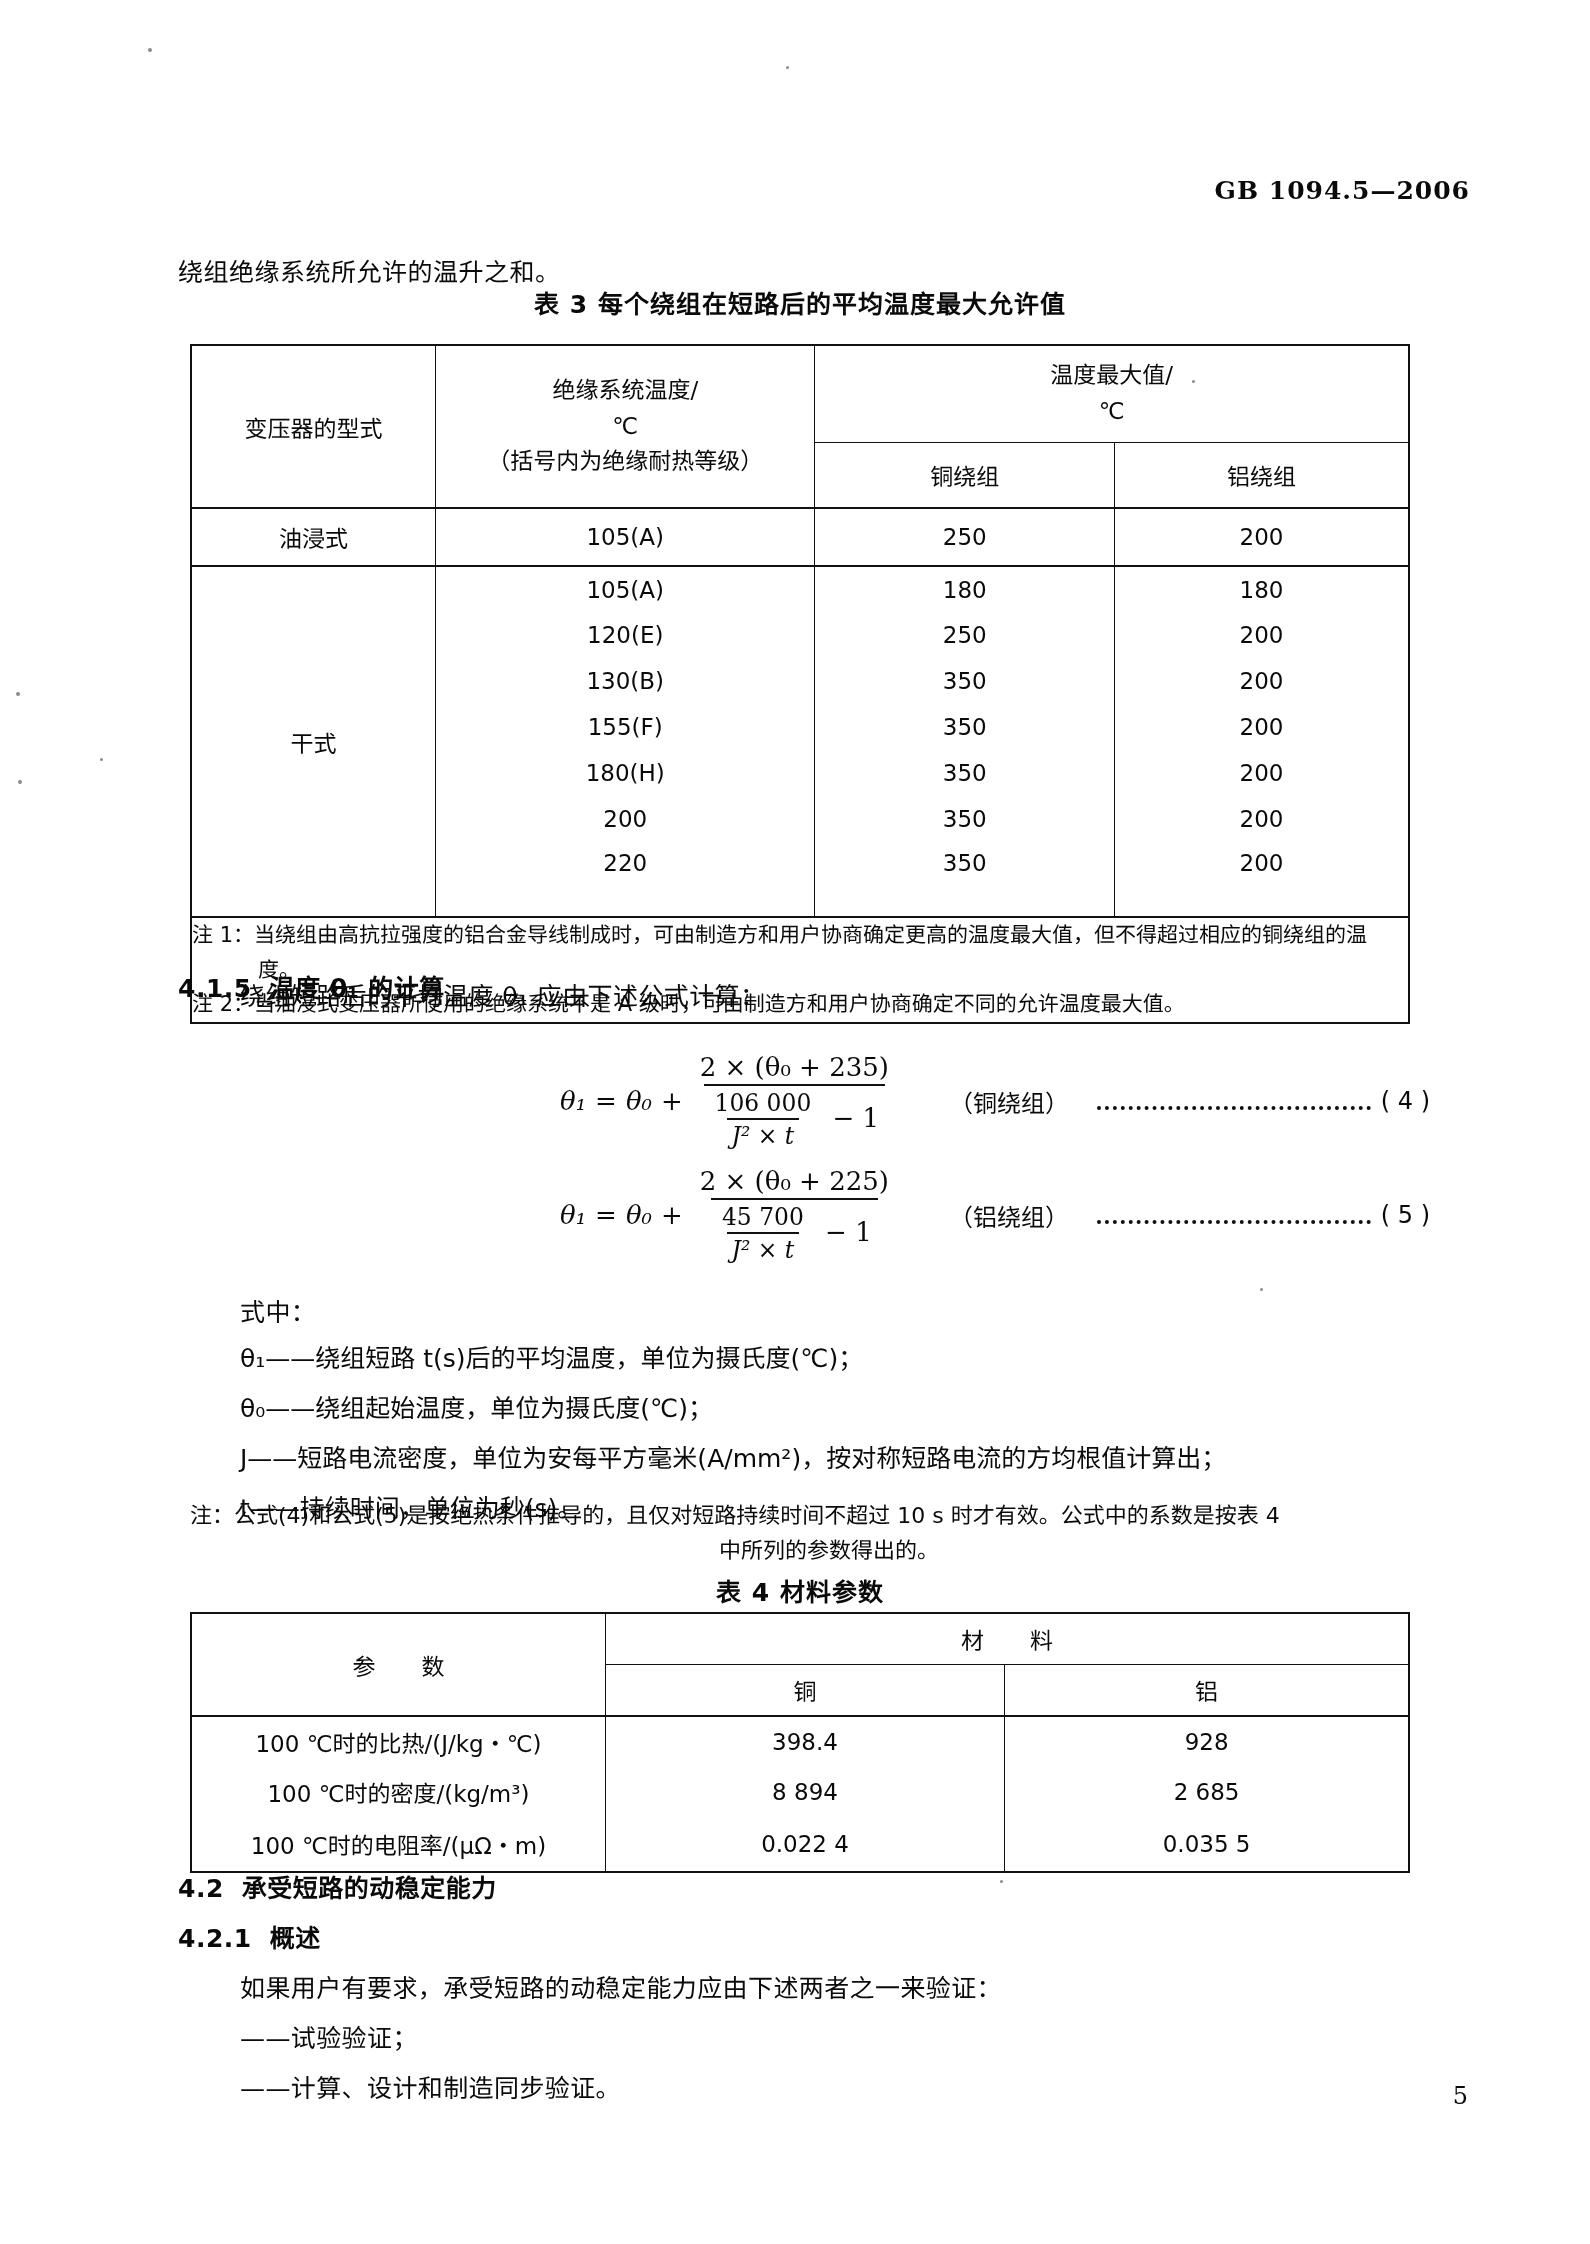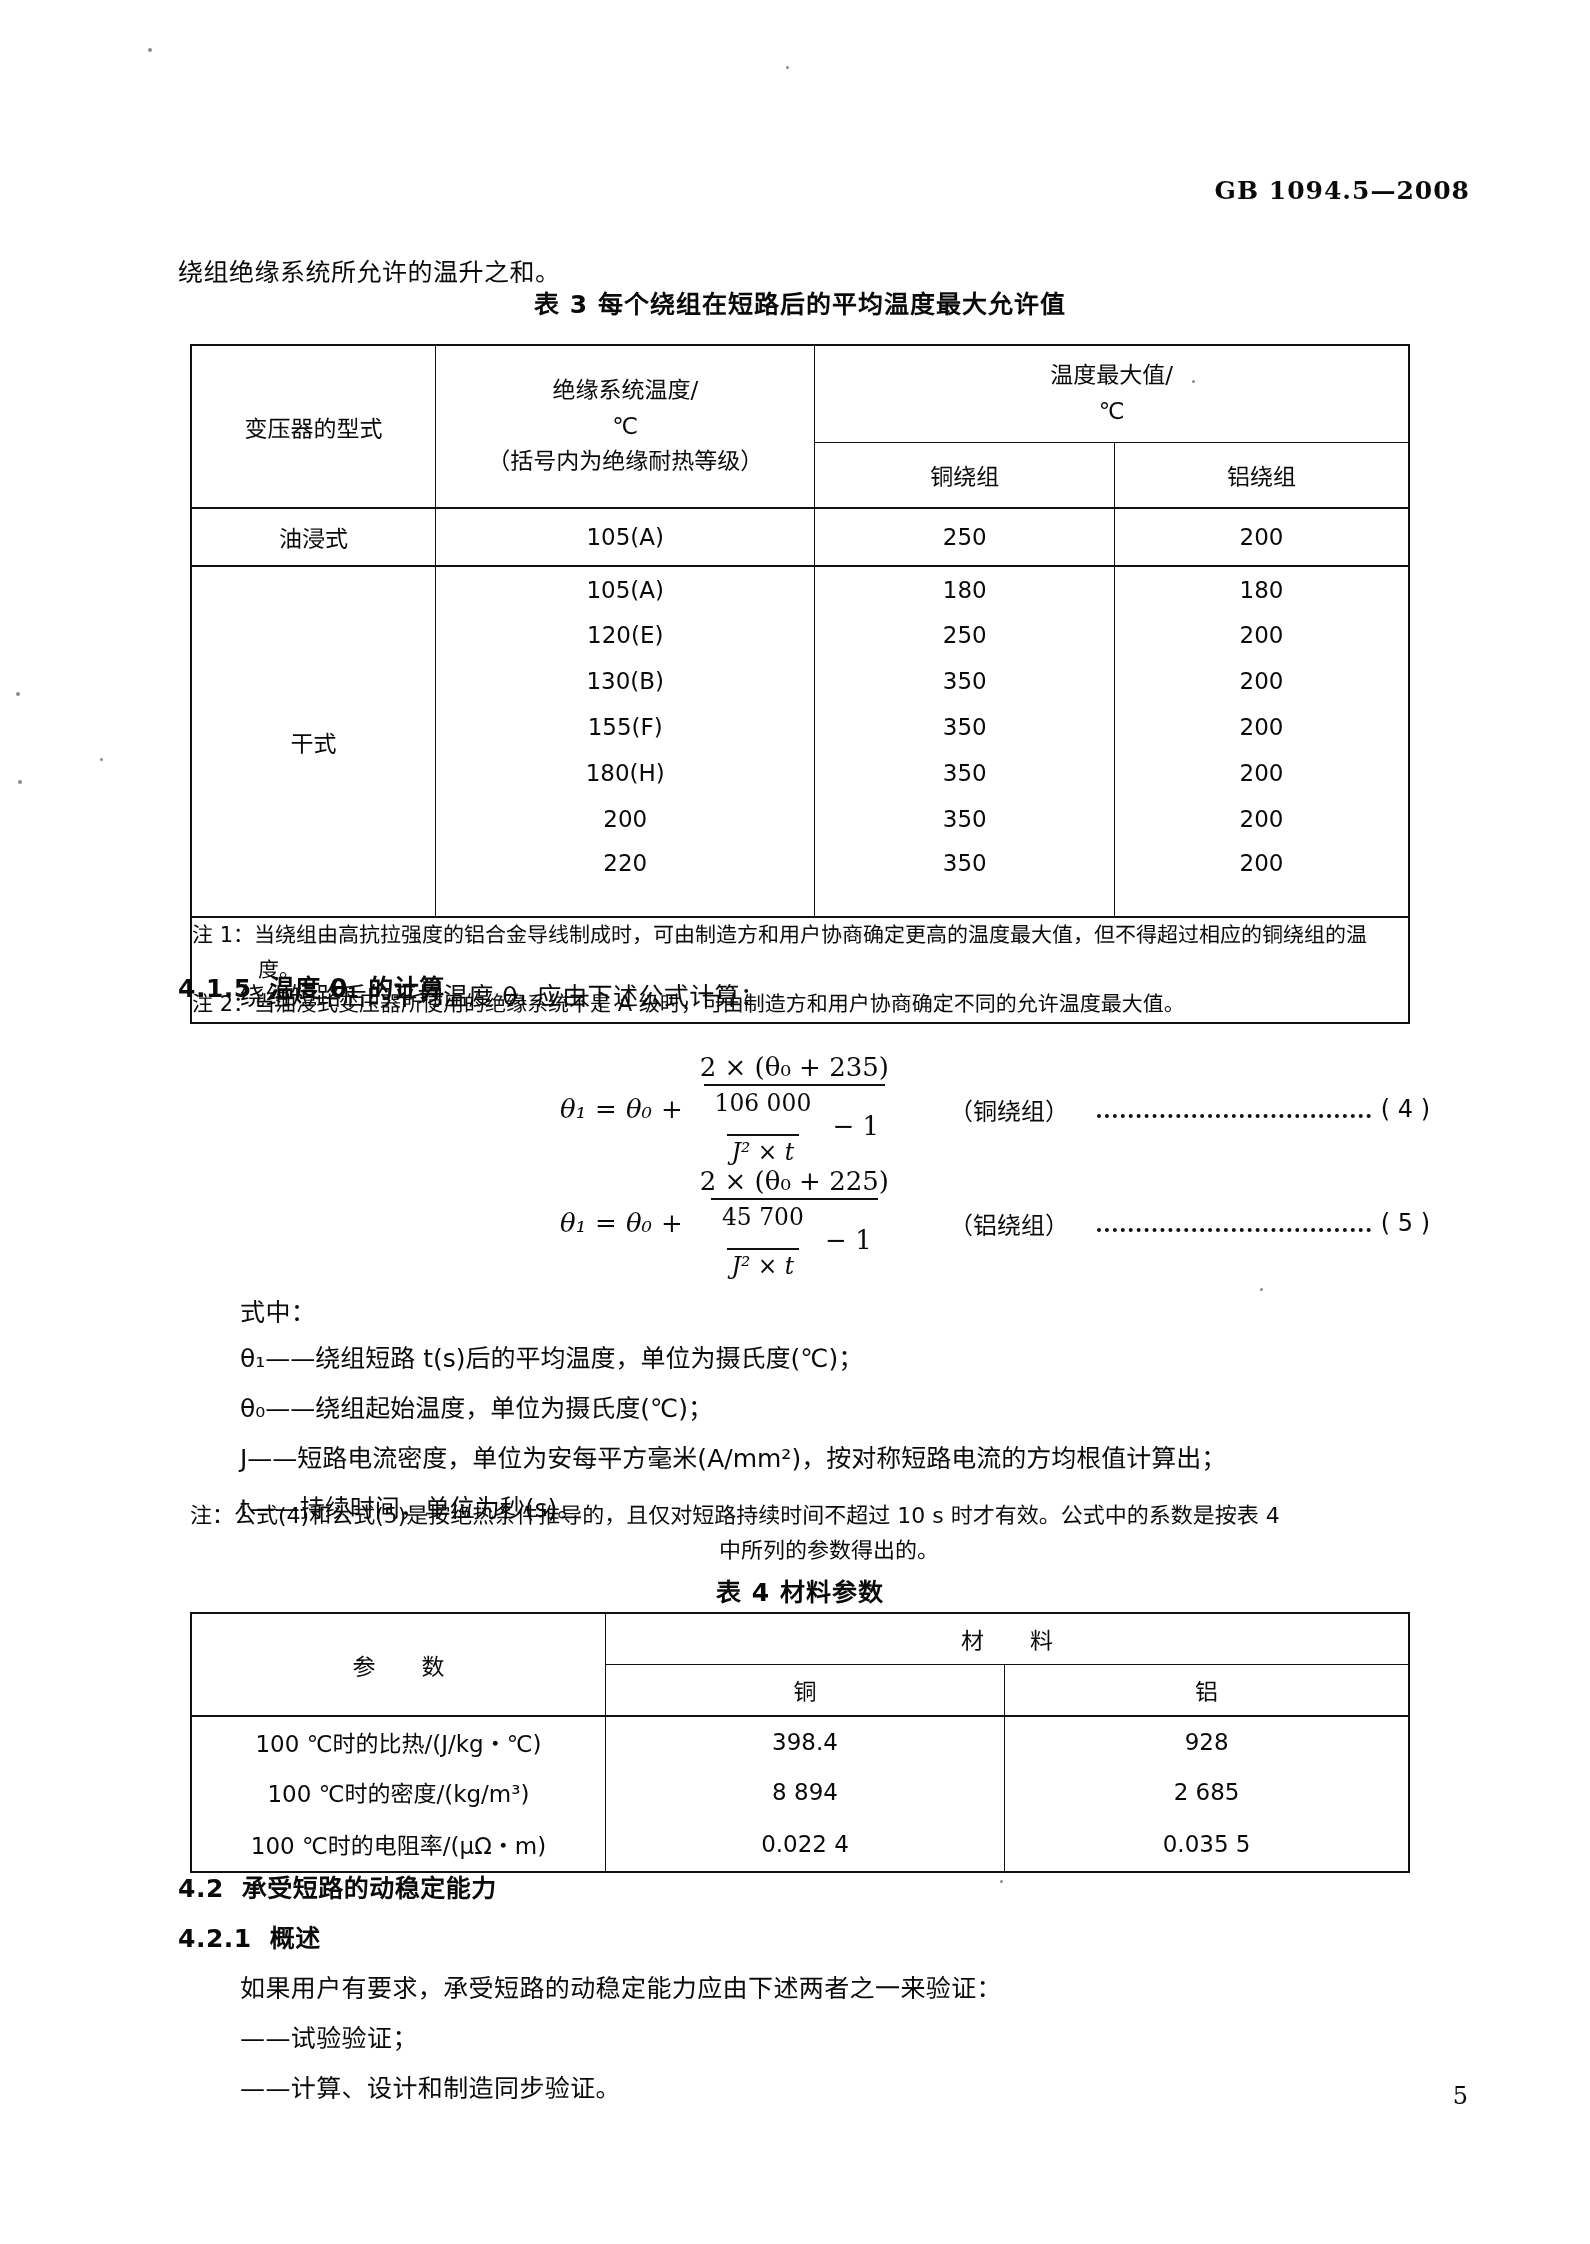--- a/index.html
+++ b/index.html
@@ -171,21 +171,21 @@
   .frac > .den { padding: 3px 6px 0 6px; border-top: 2px solid #111; }
 
   .innerfrac {
     display: inline-flex;
     flex-direction: column;
     align-items: center;
     vertical-align: middle;
     font-size: 0.9em;
   }
   .innerfrac > .inum { padding: 0 5px 1px 5px; text-align: right; }
-  .innerfrac > .iden { padding: 2px 5px 0 5px; border-top: 2px solid #111; margin-top: 16px; }
+  .innerfrac > .iden { padding: 2px 5px 0 5px; border-top: 2px solid #111; }
 
   .fx-label {
     margin-left: 52px;
     font-family: "DejaVu Sans", "Liberation Sans", sans-serif;
     font-size: 24px;
     white-space: nowrap;
   }
   .fx-dots {
     flex: 1;
     margin: 0 10px 0 28px;
@@ -209,21 +209,21 @@
   }
 
   
   .speck { position: absolute; background: #8a8a8a; border-radius: 50%; }
 </style>
 </head>
 <body>
 
 <div class="page">
 
-  <div class="header-std">GB 1094.5—2008</div>
+  <div class="header-std">GB 1094.5—2006</div>
 
   <div class="lead-line">绕组绝缘系统所允许的温升之和。</div>
 
   <div class="tbl-caption" id="caption-t3">表 3   每个绕组在短路后的平均温度最大允许值</div>
 
   <table class="doc-table" id="table3">
     <colgroup>
       <col class="t3-typecol">
         <col class="t3-inscol">
         <col class="t3-cu">

